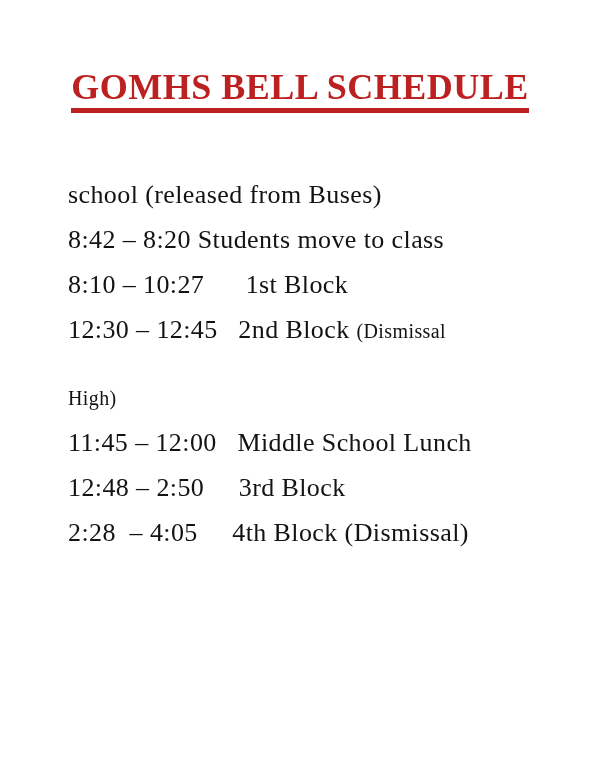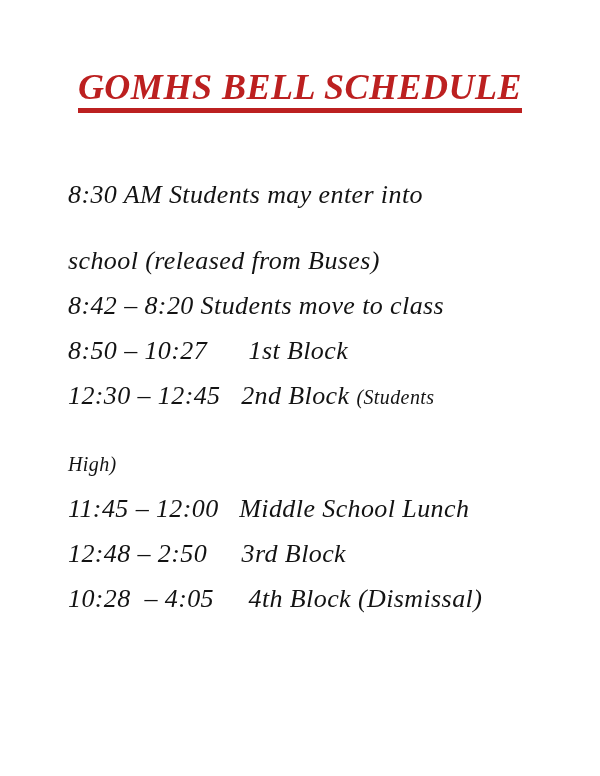--- a/index.html
+++ b/index.html
@@ -3,21 +3,20 @@
 <meta charset="utf-8">
 <style>
   :root { --red:#bc2020; --ink:#131313; --paper:#ffffff; }
   html,body { margin:0; padding:0; background:#fff; }
   .page {
     position:relative;
     width:600px; height:776px;
     background:var(--paper);
     font-family:"Liberation Serif", serif;
     overflow:hidden;
-    font-style:italic;
   }
   .title { margin:68px 0 0 0; text-align:center; }
   .title .title-text {
     display:inline-block;
     font-size:36px; font-weight:700; line-height:1.1;
     color:var(--red);
     border-bottom:5px solid var(--red);
     letter-spacing:0.5px;
     white-space:pre;
   }
@@ -33,23 +32,22 @@
   .schedule .row:first-child { margin-top:0; }
   .run.small { font-size:20px; }
 </style>
 </head>
 <body>
 
 <div class="page">
   <h1 class="title"><span class="title-text">GOMHS BELL SCHEDULE</span></h1>
 
   <div class="schedule">
-      <div class="row para"><span class="run">8:30 AM Students may enter into</span></div>
       <div class="row"><span class="run">school (released from Buses)</span></div>
       <div class="row para"><span class="run">8:42 – 8:20 Students move to class</span></div>
-      <div class="row para"><span class="run">8:50 – 10:27      1st Block</span></div>
-      <div class="row para"><span class="run">12:30 – 12:45   2nd Block </span><span class="run small">(Students</span></div>
+      <div class="row para"><span class="run">8:10 – 10:27      1st Block</span></div>
+      <div class="row para"><span class="run">12:30 – 12:45   2nd Block </span><span class="run small">(Dismissal</span></div>
       <div class="row"><span class="run small">High)</span></div>
       <div class="row para"><span class="run">11:45 – 12:00   Middle School Lunch</span></div>
       <div class="row para"><span class="run">12:48 – 2:50     3rd Block</span></div>
-      <div class="row para"><span class="run">10:28  – 4:05     4th Block (Dismissal)</span></div>
+      <div class="row para"><span class="run">2:28  – 4:05     4th Block (Dismissal)</span></div>
     </div>
 </div>
 
 </body></html>

